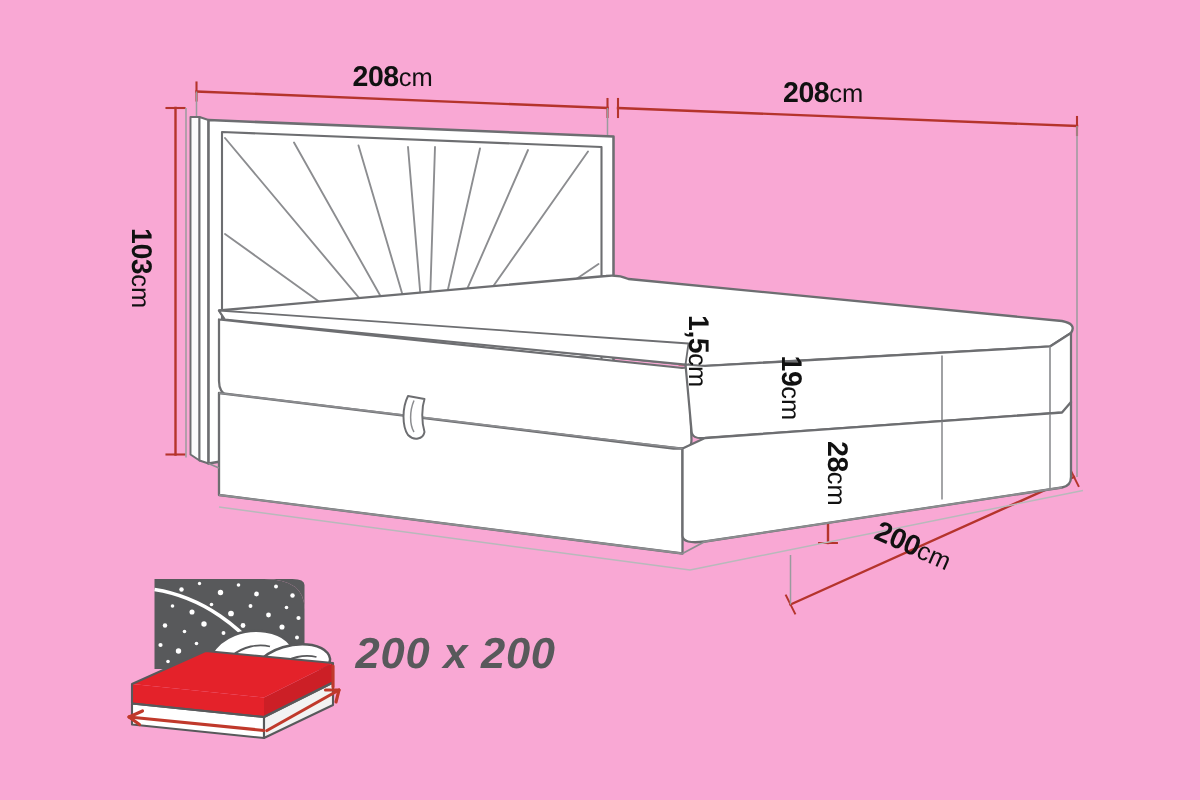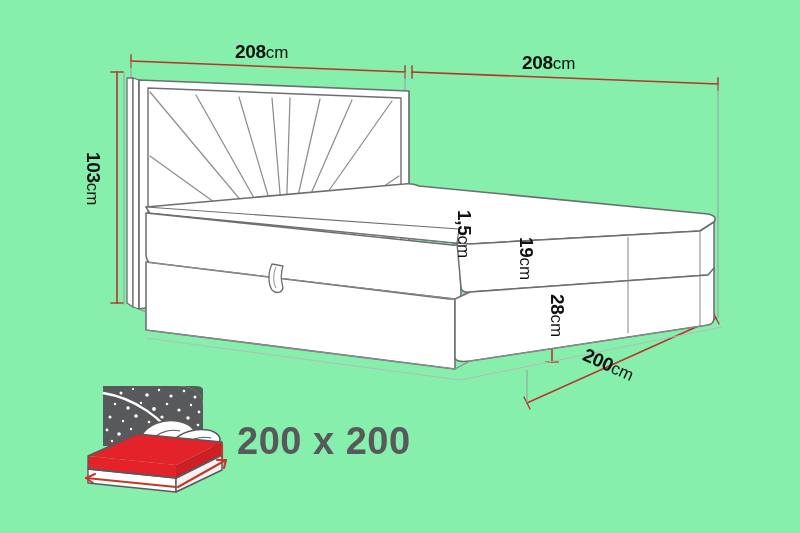--- a/index.html
+++ b/index.html
@@ -7,21 +7,21 @@
     padding: 0;
     background: #ffffff;
   }
   body {
     font-family: "Liberation Sans", sans-serif;
   }
   #stage {
     position: relative;
     width: 800px;
     height: 533px;
-    background: #86efac;
+    background: #f9a8d4;
     overflow: hidden;
   }
   #drawing {
     position: absolute;
     left: 0;
     top: 0;
     width: 800px;
     height: 533px;
   }
   .dim-label {
@@ -46,25 +46,26 @@
     transform-origin: left top;
   }
   .rot-neg-24 {
     transform: rotate(24deg);
     transform-origin: left top;
   }
   .size-badge-text {
     position: absolute;
     font-family: "Liberation Sans", sans-serif;
     font-weight: bold;
-    font-size: 38px;
+    font-size: 29px;
     color: #58595b;
     letter-spacing: 0.5px;
     white-space: nowrap;
     user-select: none;
+    font-style: italic;
   }
 </style>
 </head>
 <body>
 
 <div id="stage">
 
   <svg id="drawing" viewBox="0 0 800 533">
 
     <defs>

